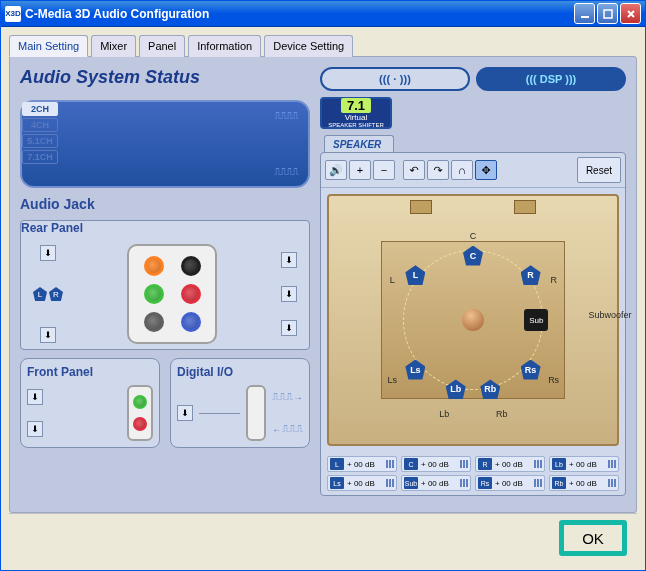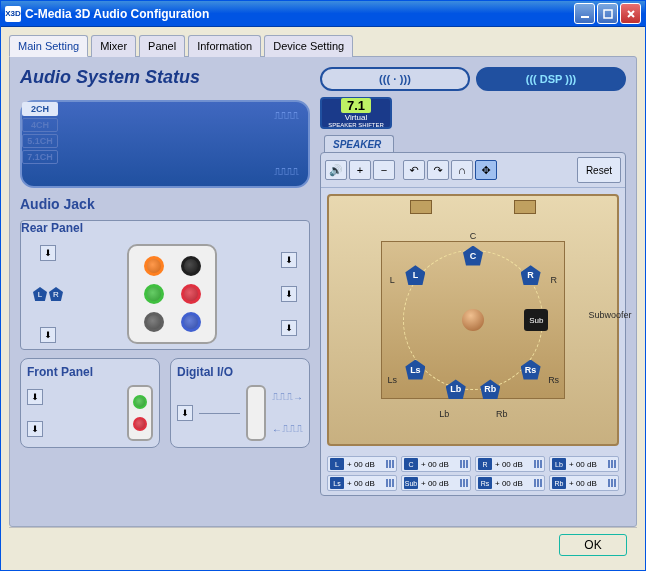--- a/index.html
+++ b/index.html
@@ -202,22 +202,22 @@
 }
 .level-bars {
   display: flex; gap: 1px; margin-left: auto;
 }
 .level-bar { width: 2px; height: 8px; background: #6080c0; }
 .bottombar {
   padding: 6px 10px; display: flex; justify-content: flex-end;
   border-top: 1px solid #c0c0c0;
 }
 .okbtn {
-  width: 68px; height: 22px; background: #ece9d8; border: 1px solid #14b8a6;
-  border-radius: 3px; cursor: pointer; font-size: 12px;
+  width: 68px; height: 36px; background: #ece9d8; border: 5px solid #14b8a6;
+  border-radius: 3px; cursor: pointer; font-size: 15px;
   display:flex;align-items:center;justify-content:center;
 }
 </style>
 </head>
 <body>
 
 <div class="window">
   <div class="titlebar">
     <div class="titlebar-icon">X3D</div>
     <div class="titlebar-text">C-Media 3D Audio Configuration</div>

